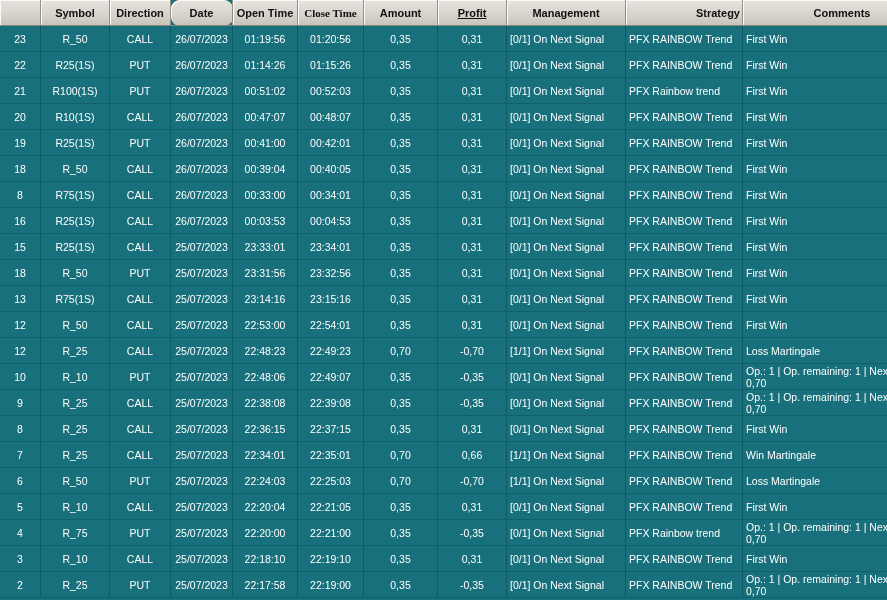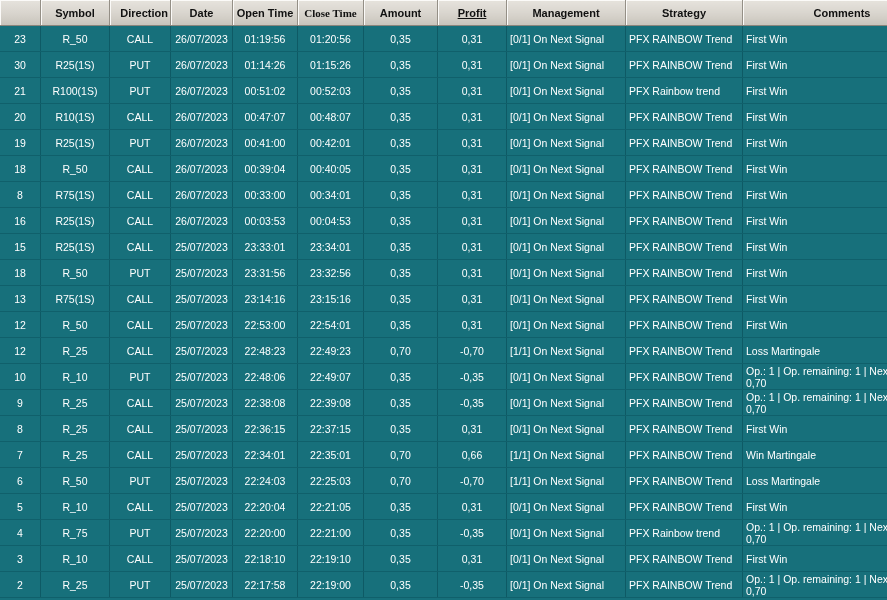--- a/index.html
+++ b/index.html
@@ -62,47 +62,47 @@
 </style>
 </head>
 <body>
 
 <div class="panel">
   <table class="trades">
     <thead>
       <tr id="header-row">
           <th style="width: 36px;"></th>
           <th style="width: 64px;">Symbol</th>
-          <th style="width: 56px; text-align: right;">Direction</th>
-          <th style="width: 57px;">Date</th>
+          <th style="width: 56px;">Direction</th>
+          <th style="width: 57px; border-radius: 9px;">Date</th>
           <th style="width: 60px; margin-left: 20px;">Open Time</th>
           <th style="width: 61px; font-family: Liberation Serif, serif;">Close Time</th>
           <th style="width: 69px;">Amount</th>
           <th style="width: 64px; text-decoration: underline;">Profit</th>
           <th style="width: 114px; margin-left: 22px;">Management</th>
-          <th style="width: 112px;">Strategy</th>
+          <th style="width: 112px; text-align: right;">Strategy</th>
           <th style="width: 194px;">Comments</th>
         </tr>
     </thead>
     <tbody id="table-body">
         <tr>
           <td class="al-center">23</td>
           <td class="al-center">R_50</td>
           <td class="al-center">CALL</td>
           <td class="al-center">26/07/2023</td>
           <td class="al-center">01:19:56</td>
           <td class="al-center">01:20:56</td>
           <td class="al-center">0,35</td>
           <td class="al-center win">0,31</td>
           <td class="al-left">[0/1] On Next Signal</td>
           <td class="al-left">PFX RAINBOW Trend</td>
           <td class="al-left wrap">First Win</td>
         </tr>
         <tr>
-          <td class="al-center">30</td>
+          <td class="al-center">22</td>
           <td class="al-center">R25(1S)</td>
           <td class="al-center">PUT</td>
           <td class="al-center">26/07/2023</td>
           <td class="al-center">01:14:26</td>
           <td class="al-center">01:15:26</td>
           <td class="al-center">0,35</td>
           <td class="al-center win">0,31</td>
           <td class="al-left">[0/1] On Next Signal</td>
           <td class="al-left">PFX RAINBOW Trend</td>
           <td class="al-left wrap">First Win</td>

